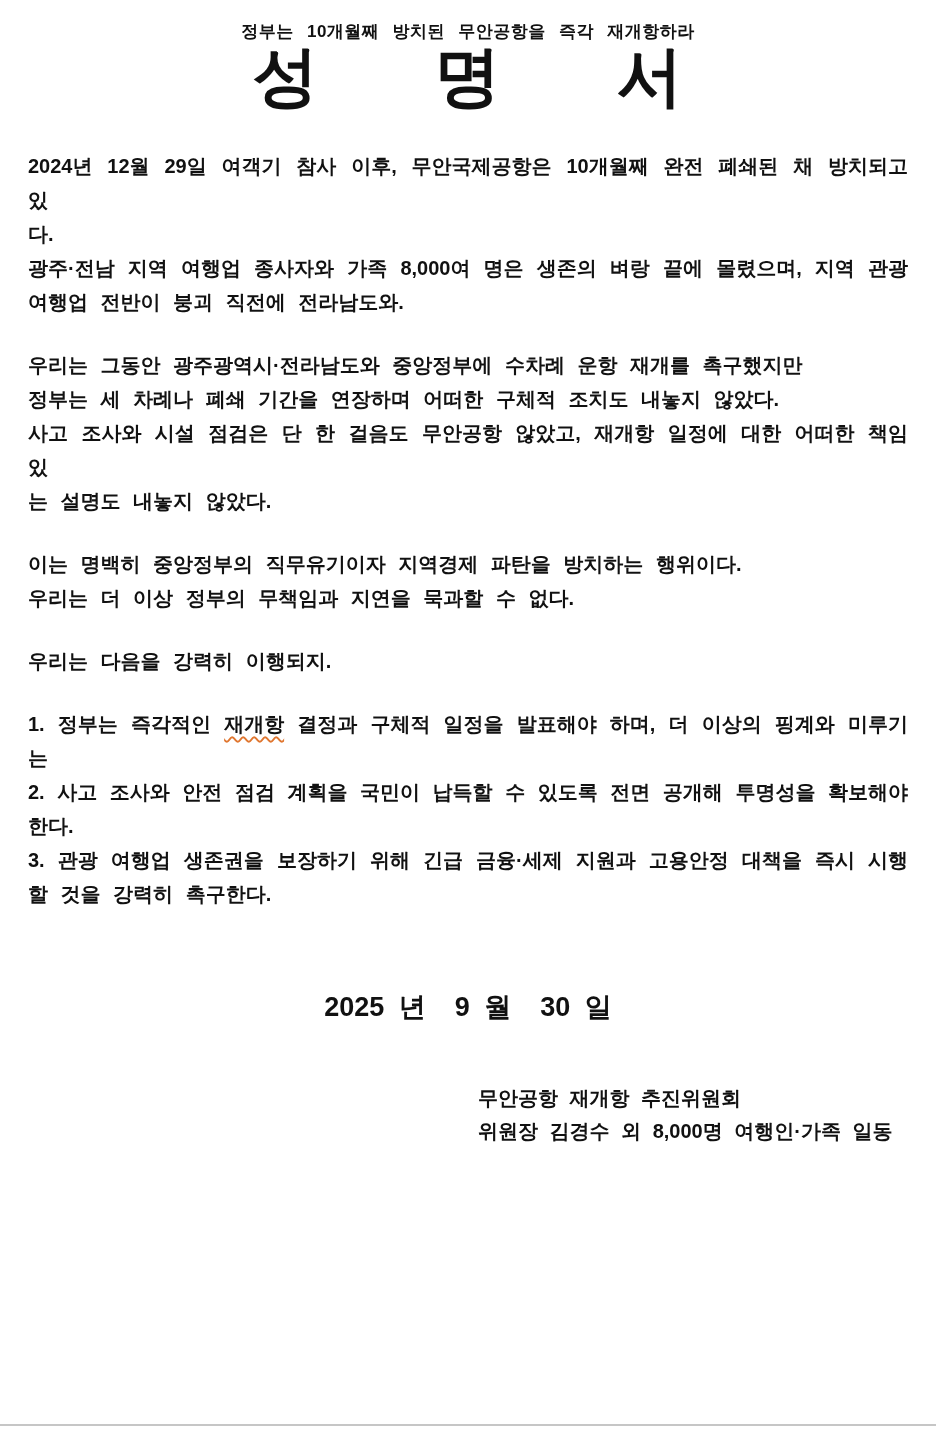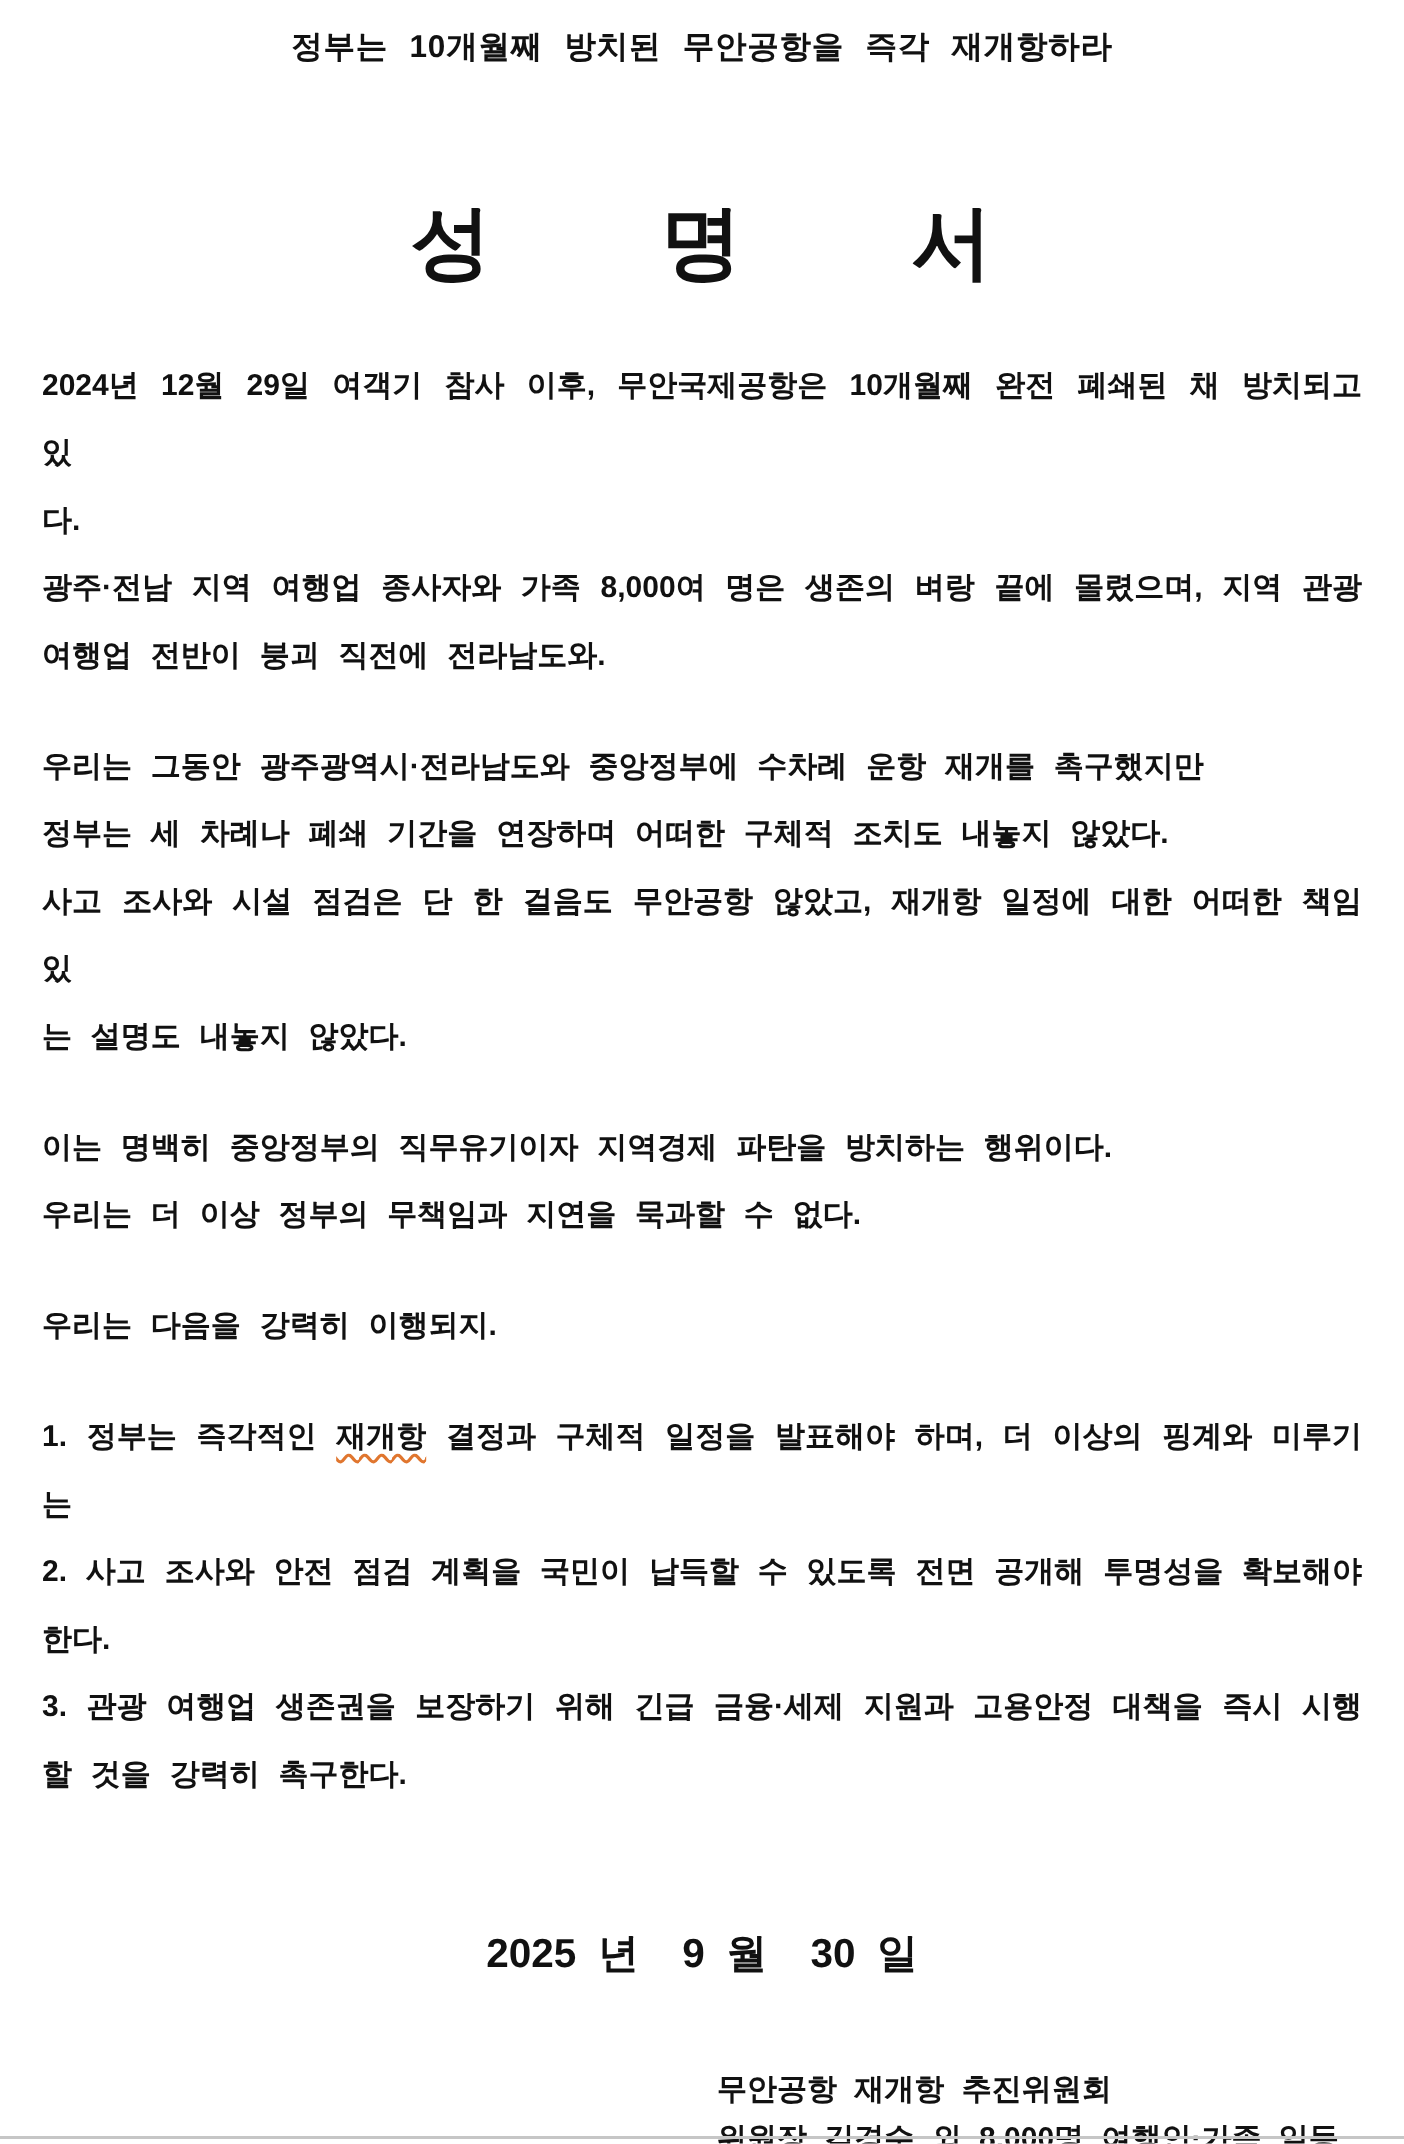--- a/index.html
+++ b/index.html
@@ -16,40 +16,39 @@
     background:var(--paper);
     color:var(--text-color);
     font-family:"Liberation Sans","DejaVu Sans",sans-serif;
     font-weight:700;
     -webkit-font-smoothing:antialiased;
   }
   .doc{padding:0 28px;}
   .header-slogan{
     padding-top:18px;
     text-align:center;
-    font-size:21px;
+    font-size:17px;
     line-height:28px;
     word-spacing:8px;
     letter-spacing:0.5px;
   }
   .doc-title{
-    margin-top:86px;
     text-align:center;
-    font-size:54px;
+    font-size:66px;
     line-height:60px;
     word-spacing:96px;
     letter-spacing:1px;
     white-space:pre;
   }
   .body-text{margin-top:43px;}
   .paragraph{margin:0 0 29px 0;}
   .paragraph:last-child{margin-bottom:0;}
   .line{
     font-size:20px;
-    line-height:45px;
+    line-height:34px;
     word-spacing:7px;
     white-space:normal;
   }
   .line.justify{
     text-align:justify;
     text-align-last:justify;
   }
   .spell-mark{
     text-decoration:underline wavy var(--spell-color);
     text-decoration-thickness:2px;

